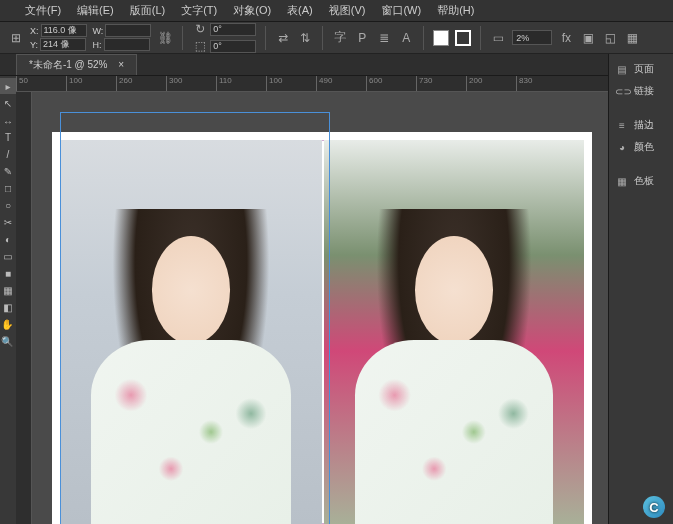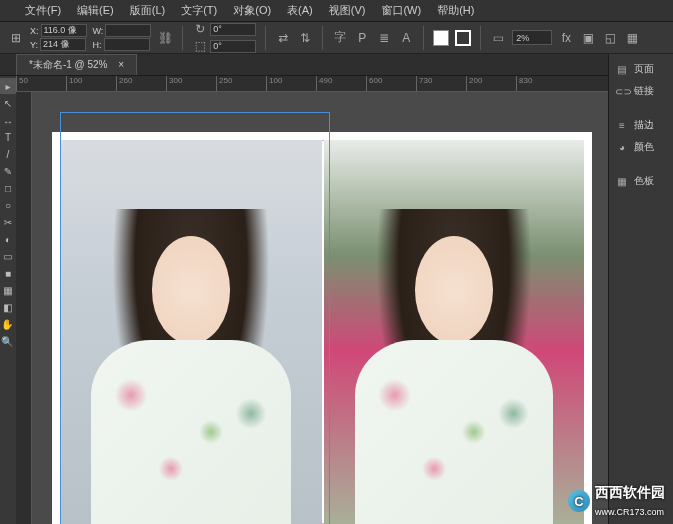--- a/index.html
+++ b/index.html
@@ -117,21 +117,21 @@
     <span>*未命名-1 @ 52%</span>
     <span class="close">×</span>
   </div>
 </div>
 
 <div class="ruler-h">
   <div>50</div>
   <div>100</div>
   <div>260</div>
   <div>300</div>
-  <div>250</div>
+  <div>110</div>
   <div>100</div>
   <div>490</div>
   <div>600</div>
   <div>730</div>
   <div>200</div>
   <div>830</div>
 </div>
 <div class="ruler-v"></div>
 
 <div class="toolbox">
@@ -194,17 +194,13 @@
     </div>
   <div class="panel-gap"></div>
   <div class="panel-item">
       <span class="pico">▦</span>
       <span>色板</span>
     </div>
 </div>
 
 <div class="watermark">
   <div class="logo">C</div>
-  <div>
-    <div>西西软件园</div>
-    <small>www.CR173.com</small>
-  </div>
 </div>
 
 </body></html>

